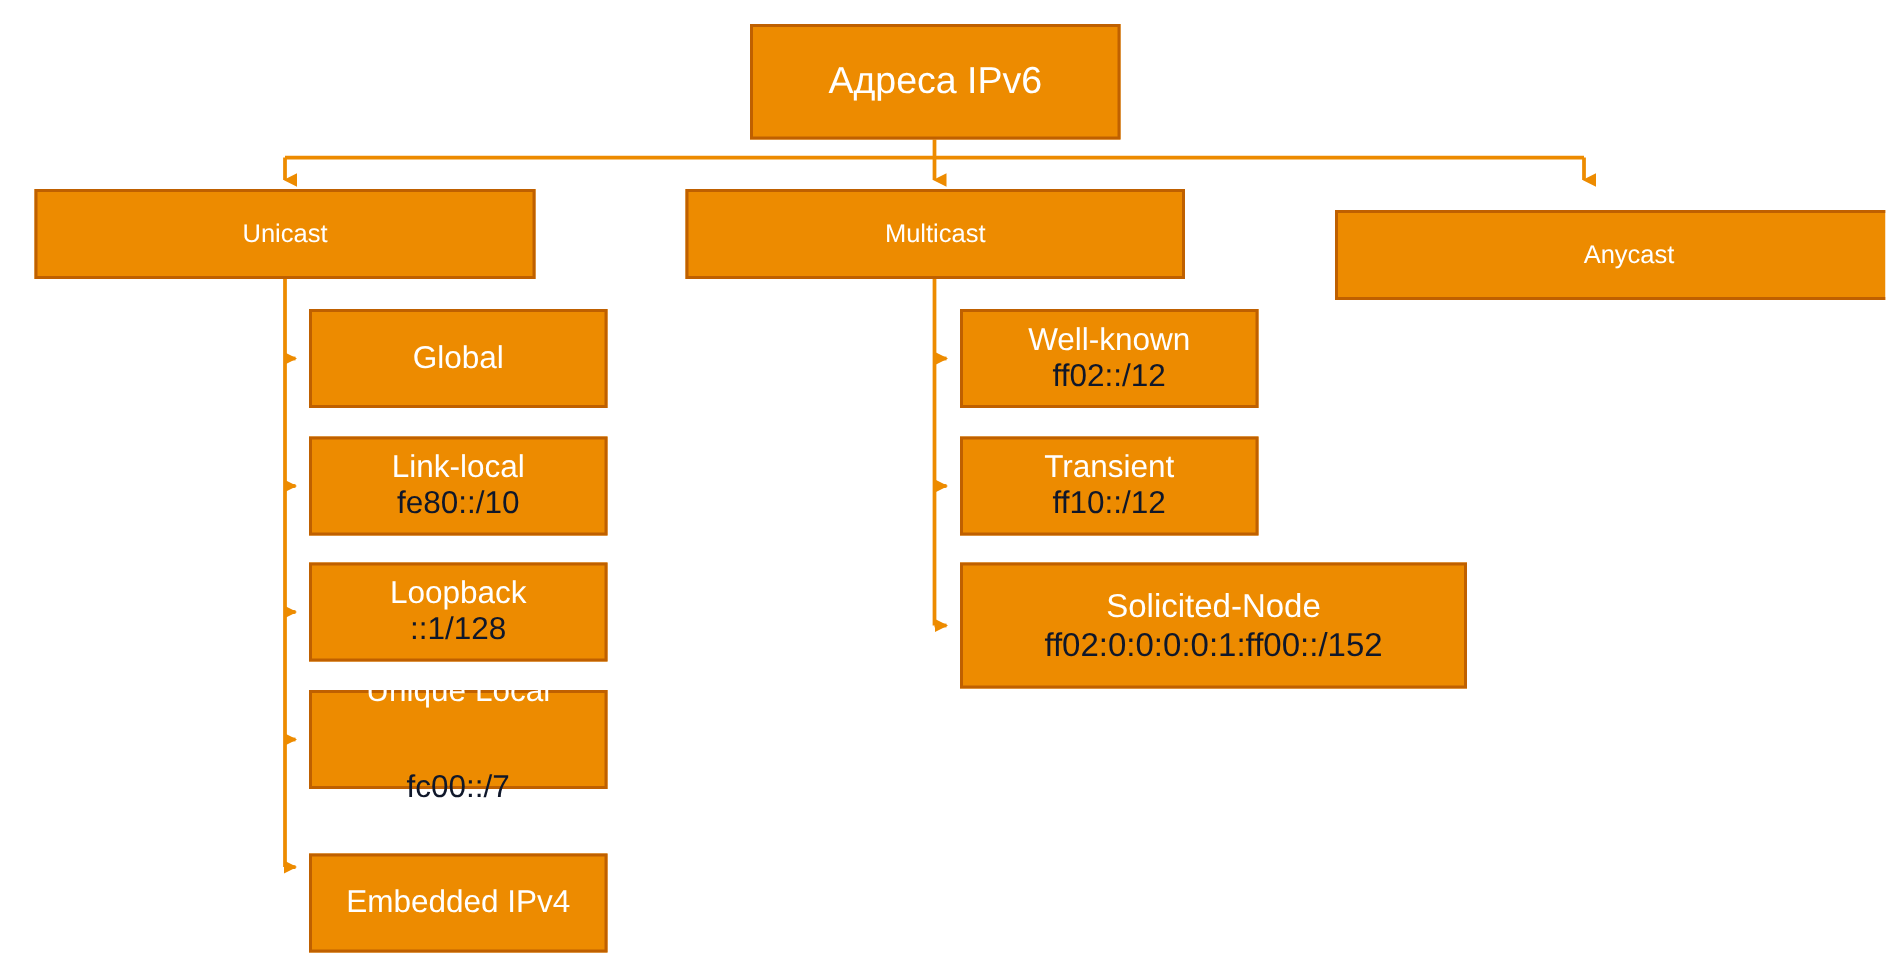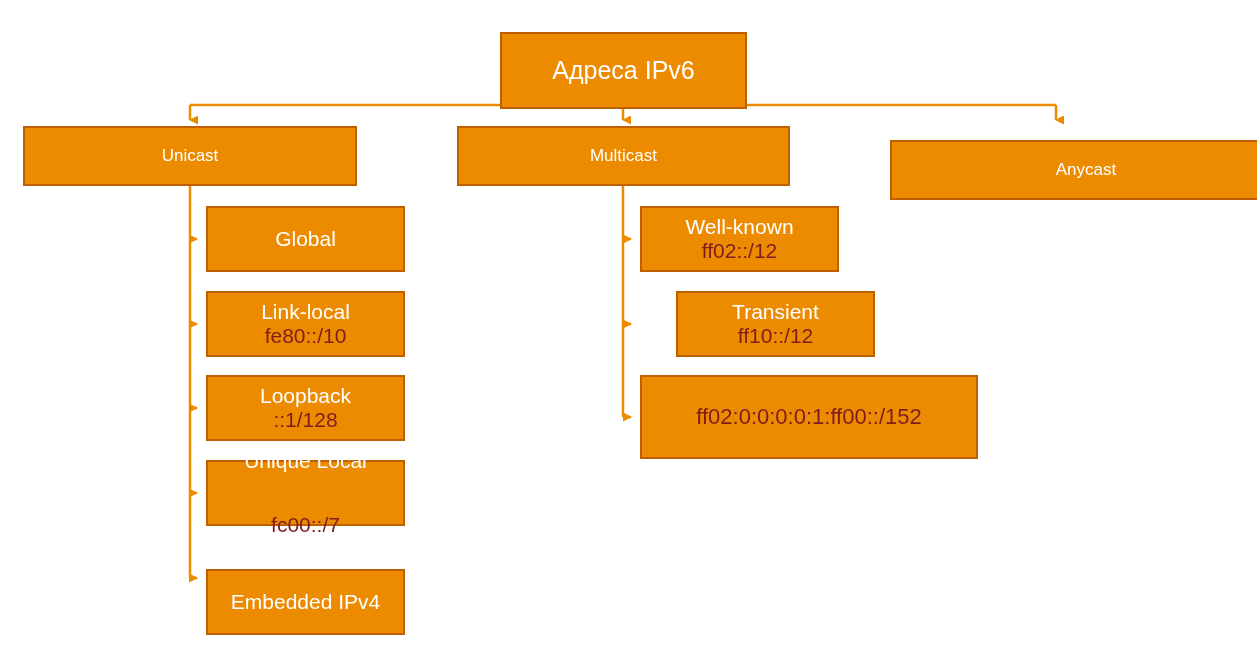--- a/index.html
+++ b/index.html
@@ -37,21 +37,21 @@
     justify-content: center;
     text-align: center;
     line-height: 1.16;
     padding: 2px 6px;
   }
   .node .title {
     color: #ffffff;
     white-space: nowrap;
   }
   .node .sub {
-    color: #7f1d1d;
+    color: #0f172a;
     white-space: nowrap;
   }
   
   .node-root .title { font-size: 25px; }
   .node-l1 .title { font-size: 17px; }
   
   .node-l2 .title { font-size: 21px; }
   .node-l2 .sub { font-size: 21px; }
   .node-wide .title { font-size: 22px; }
   .node-wide .sub { font-size: 22px; }
@@ -87,21 +87,21 @@
     <path d="M190,408 L197,408" stroke="#ED8B00" stroke-width="2.5" fill="none" marker-end="url(#arrow-right)"></path>
     <path d="M190,493 L197,493" stroke="#ED8B00" stroke-width="2.5" fill="none" marker-end="url(#arrow-right)"></path>
     <path d="M190,578 L197,578" stroke="#ED8B00" stroke-width="2.5" fill="none" marker-end="url(#arrow-right)"></path>
 
     <path d="M623,186 L623,417" stroke="#ED8B00" stroke-width="2.5" fill="none"></path>
     <path d="M623,239 L631,239" stroke="#ED8B00" stroke-width="2.5" fill="none" marker-end="url(#arrow-right)"></path>
     <path d="M623,324 L631,324" stroke="#ED8B00" stroke-width="2.5" fill="none" marker-end="url(#arrow-right)"></path>
     <path d="M623,417 L631,417" stroke="#ED8B00" stroke-width="2.5" fill="none" marker-end="url(#arrow-right)"></path>
   </svg>
 
-  <div class="node node-root" style="left:500px; top:32px; width:247px; height:77px;">
+  <div class="node node-root" style="left:500px; top:16px; width:247px; height:77px;">
     <span class="title">Адреса IPv6</span>
   </div>
 
   <div class="node node-l1" style="left:23px; top:126px; width:334px; height:60px;">
     <span class="title">Unicast</span>
   </div>
 
   <div class="node node-l1" style="left:457px; top:126px; width:333px; height:60px;">
     <span class="title">Multicast</span>
   </div>
@@ -131,22 +131,23 @@
 
   <div class="node node-l2" style="left:206px; top:569px; width:199px; height:66px;">
     <span class="title">Embedded IPv4</span>
   </div>
 
   <div class="node node-l2" style="left:640px; top:206px; width:199px; height:66px;">
     <span class="title">Well-known</span>
     <span class="sub">ff02::/12</span>
   </div>
 
-  <div class="node node-l2" style="left:640px; top:291px; width:199px; height:66px;margin-left:36px;">
+  <div class="node node-l2" style="left:640px; top:291px; width:199px; height:66px;">
     <span class="title">Transient</span>
     <span class="sub">ff10::/12</span>
   </div>
 
   <div class="node node-l2 node-wide" style="left:640px; top:375px; width:338px; height:84px;">
+    <span class="title">Solicited-Node</span>
     <span class="sub">ff02:0:0:0:0:1:ff00::/152</span>
   </div>
 
 </div>
 
 </body></html>

